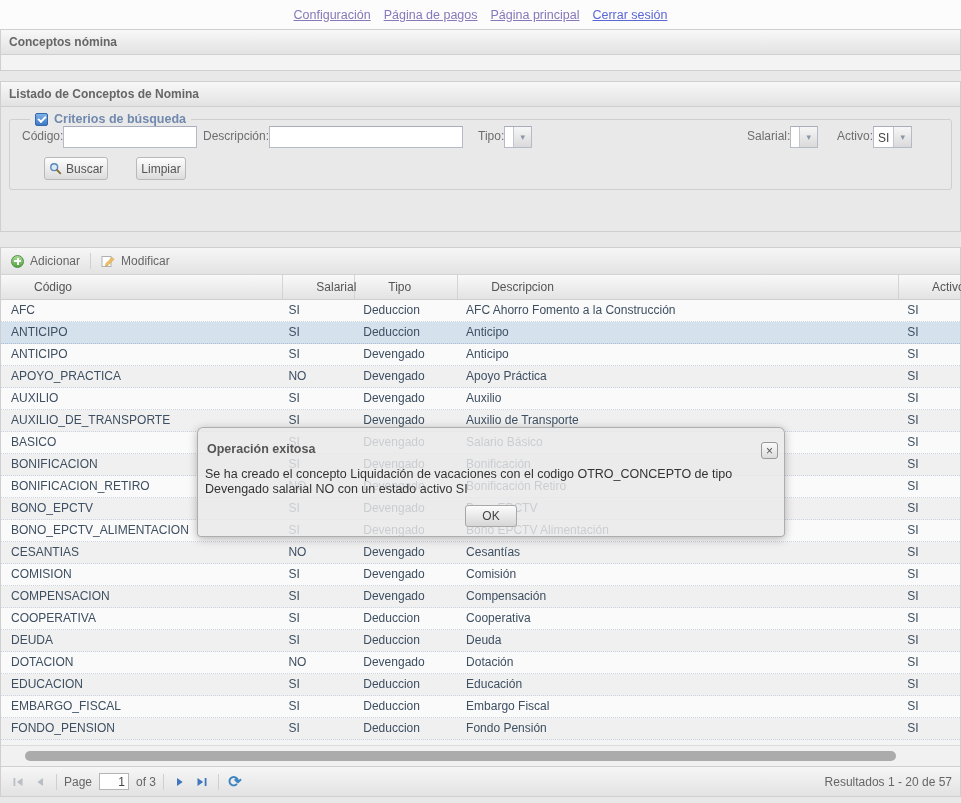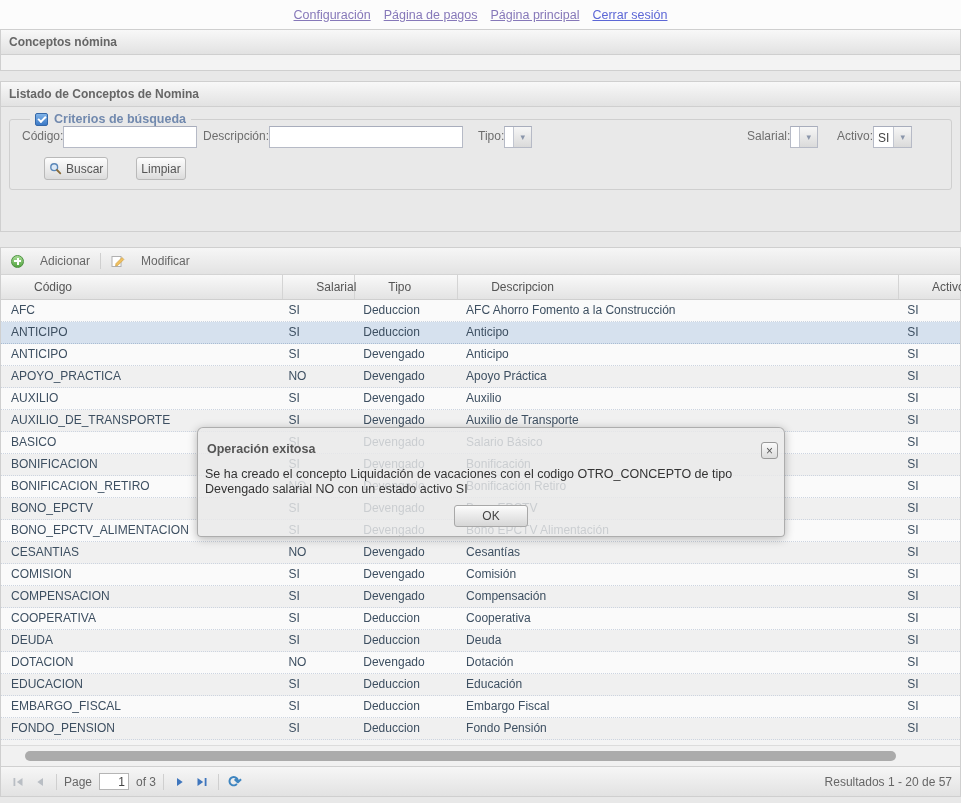--- a/index.html
+++ b/index.html
@@ -76,21 +76,21 @@
     font-family:"Liberation Sans", sans-serif;
   }
 
   
   .grid-panel { border:1px solid #cfcfcf; background:#f5f5f5; }
   .toolbar {
     height:27px; background:linear-gradient(#f6f6f6,#e3e3e3);
     border-bottom:1px solid #d4d4d4;
     display:flex; align-items:center; padding-left:6px; gap:6px;
   }
-  .tool-btn { display:flex; align-items:center; gap:16px; color:#666; font-size:12px; padding:2px 4px; cursor:pointer; }
+  .tool-btn { display:flex; align-items:center; gap:6px; color:#666; font-size:12px; padding:2px 4px; cursor:pointer; }
   .tool-sep { width:1px; height:16px; background:#cfcfcf; }
   .icon-add { width:13px; height:13px; border-radius:50%; background:linear-gradient(#a8dc96,#54a441); border:1px solid #4c9140; position:relative; display:inline-block; }
   .icon-add::before { content:""; position:absolute; left:2px; top:4.5px; width:7px; height:2px; background:#fff; }
   .icon-add::after  { content:""; position:absolute; left:4.5px; top:2px; width:2px; height:7px; background:#fff; }
 
   .grid-header { height:25px; background:linear-gradient(#f9f9f9,#e3e3e3); border-bottom:1px solid #cfcfcf; display:flex; color:#555; }
   .grid-header .col { line-height:24px; border-right:1px solid #d4d4d4; font-size:12px; white-space:nowrap; cursor:pointer;padding-left:33px; }
   .c1 { width:283px; padding-left:10px; }
   .c2 { width:72px;  padding-left:5px; }
   .c3 { width:103px; padding-left:8px; }
@@ -132,21 +132,21 @@
   .dialog-title { font-weight:bold; color:#555; font-size:12.5px; }
   .dialog-close {
     width:17px; height:17px; border:1px solid #999; border-radius:3px;
     background:linear-gradient(rgba(252,252,252,0.9),rgba(218,218,218,0.9));
     color:#555; display:flex; align-items:center; justify-content:center;
     font-size:12px; line-height:1; cursor:pointer;
   }
   .dialog-body { padding:6px 14px 0 7px; color:#333; font-size:12.5px; line-height:15px; }
   .dialog-footer { display:flex; justify-content:center; padding:8px 0 9px; }
   .ok-btn {
-    width:74px; height:22px;
+    width:52px; height:22px;
     background:linear-gradient(#fcfcfc,#d6d6d6);
     border:1px solid #a8a8a8; border-radius:3px;
     color:#444; font-size:12px; cursor:pointer;
     font-family:"Liberation Sans", sans-serif;
   }
 </style>
 </head>
 <body>
 
 <div class="topnav">

